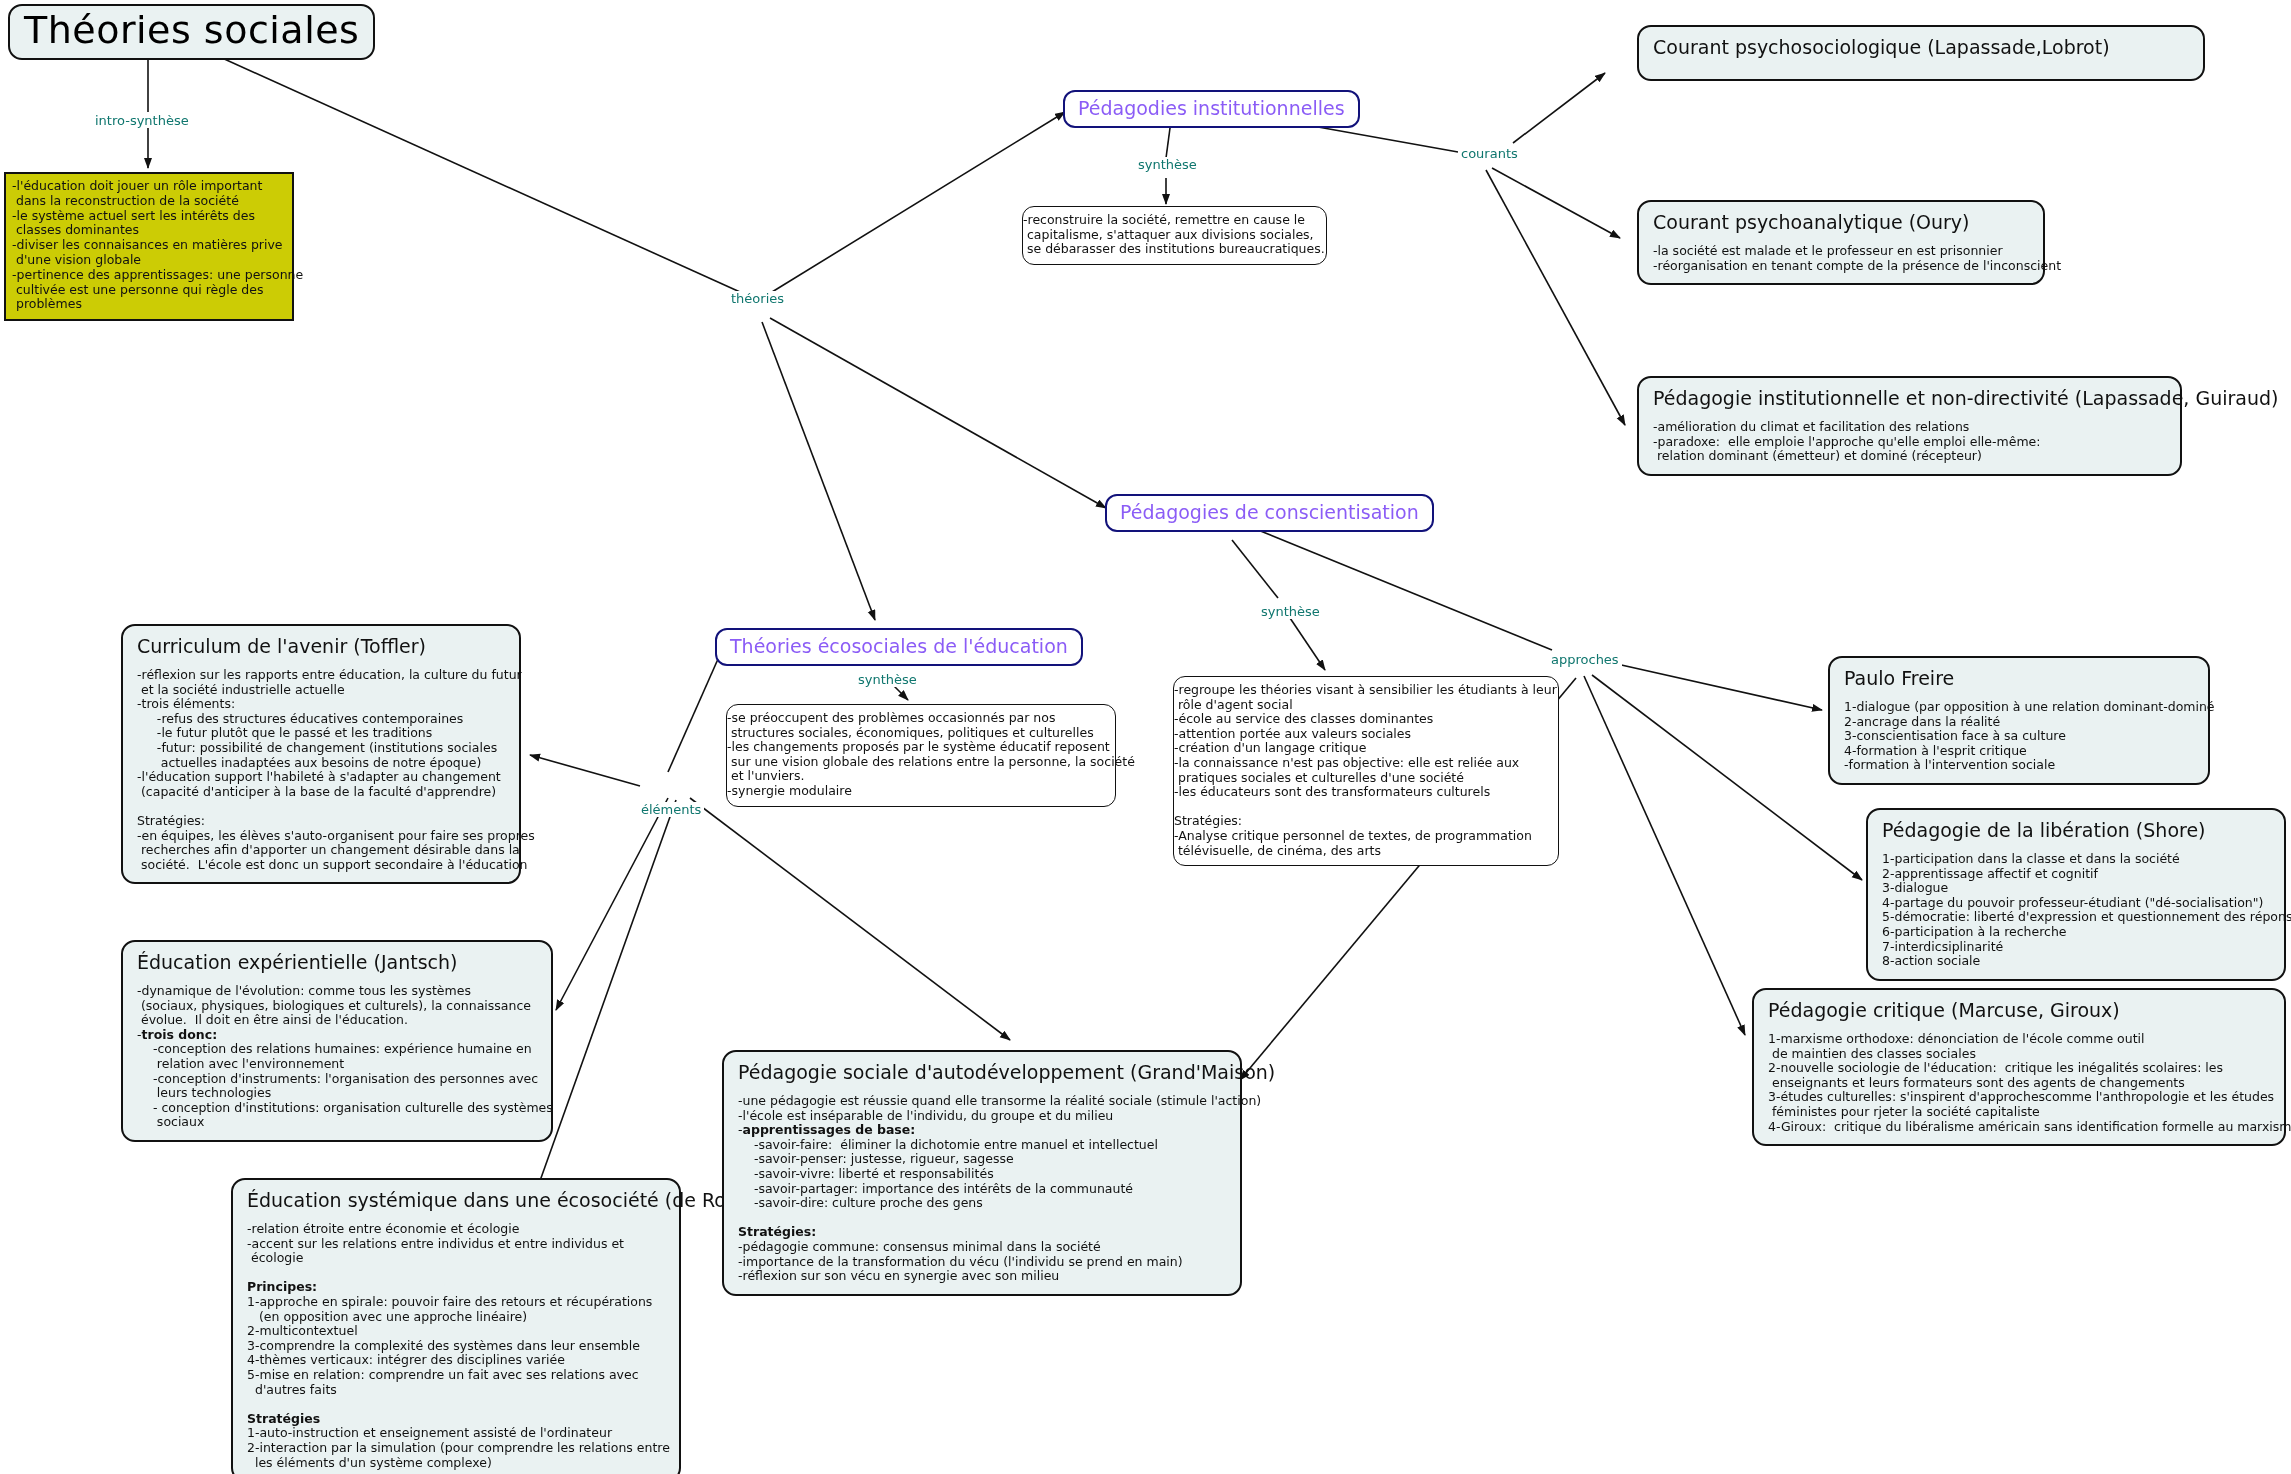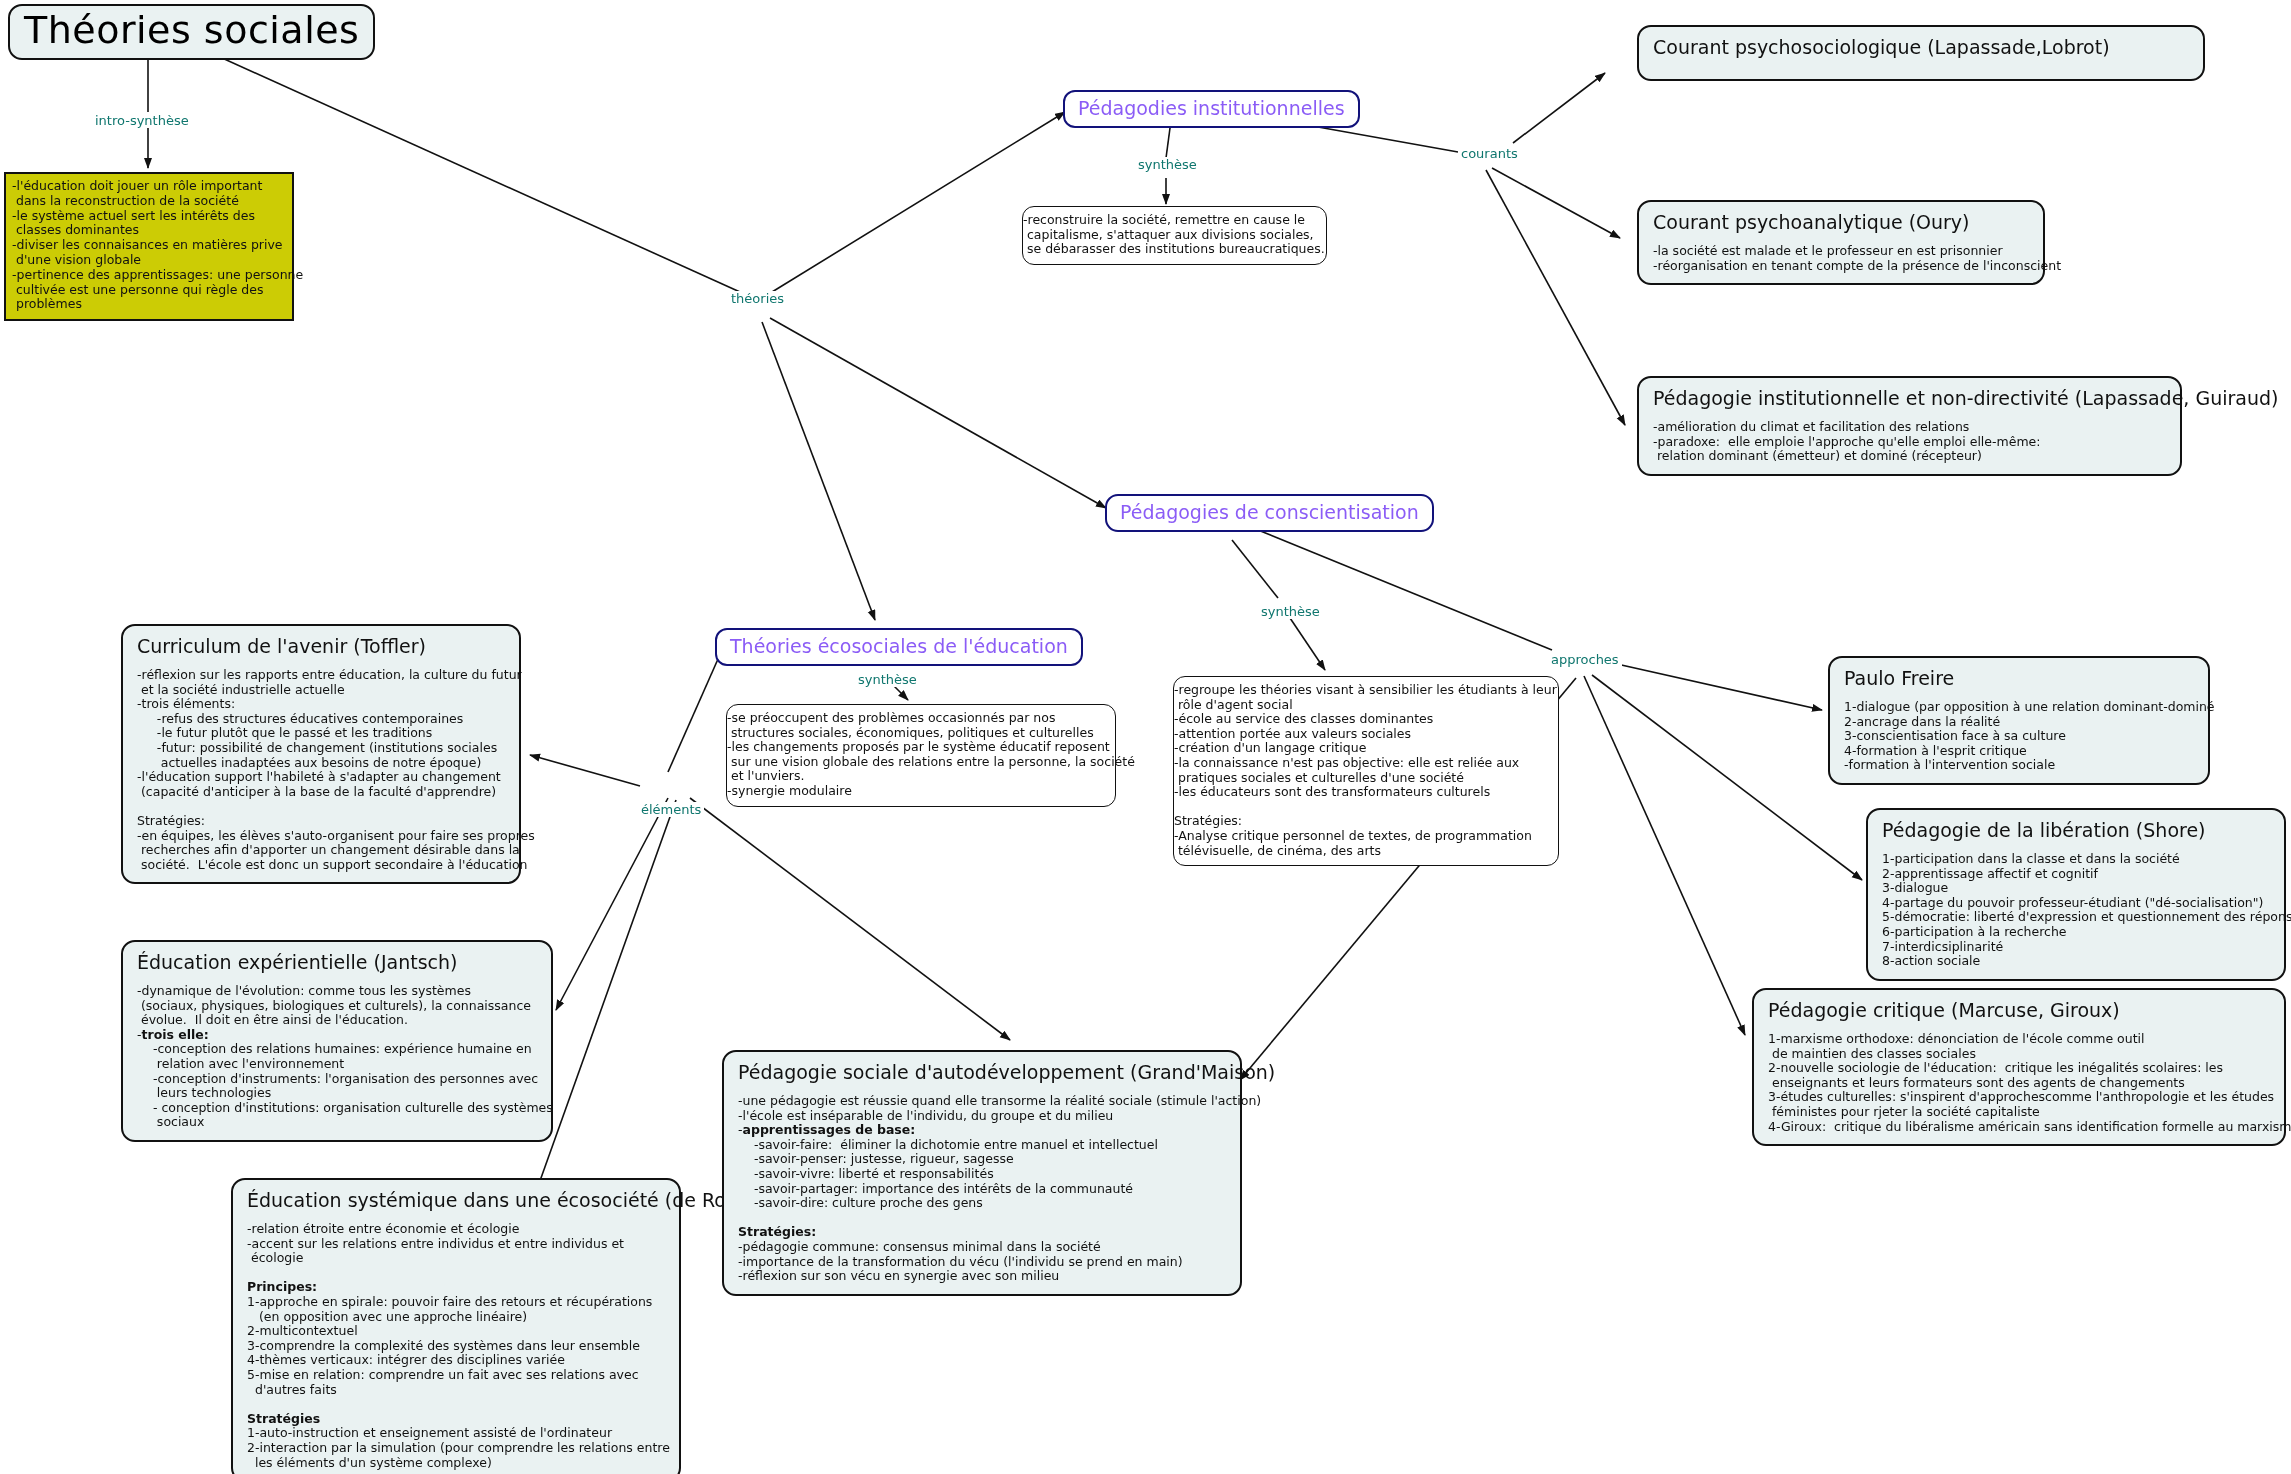--- a/index.html
+++ b/index.html
@@ -162,21 +162,21 @@
 -réorganisation en tenant compte de la présence de l'inconscient</div>
 </div>
 
 <div class="node info-box" style="left:1637px;top:376px;width:545px;">
   <div class="info-head">Pédagogie institutionnelle et non-directivité (Lapassade, Guiraud)</div>
   <div class="info-body">-amélioration du climat et facilitation des relations
 -paradoxe:  elle emploie l'approche qu'elle emploi elle-même:
  relation dominant (émetteur) et dominé (récepteur)</div>
 </div>
 
-<div class="node concept-node" style="left:1105px;top:494px;border-radius:13px;">
+<div class="node concept-node" style="left:1105px;top:494px;">
   <div class="concept-title">Pédagogies de conscientisation</div>
 </div>
 <div class="link-label" style="left:1258px;top:604px;">synthèse</div>
 <div class="node plain-box" style="left:1173px;top:676px;width:386px;">
   <div class="plain-body">-regroupe les théories visant à sensibilier les étudiants à leur
  rôle d'agent social
 -école au service des classes dominantes
 -attention portée aux valeurs sociales
 -création d'un langage critique
 -la connaissance n'est pas objective: elle est reliée aux
@@ -253,21 +253,21 @@
 -en équipes, les élèves s'auto-organisent pour faire ses propres
  recherches afin d'apporter un changement désirable dans la
  société.  L'école est donc un support secondaire à l'éducation</div>
 </div>
 
 <div class="node info-box" style="left:121px;top:940px;width:432px;">
   <div class="info-head">Éducation expérientielle (Jantsch)</div>
   <div class="info-body"><span>-dynamique de l'évolution: comme tous les systèmes
  (sociaux, physiques, biologiques et culturels), la connaissance
  évolue.  Il doit en être ainsi de l'éducation.
--</span><b>trois elle:</b><span>
+-</span><b>trois donc:</b><span>
     -conception des relations humaines: expérience humaine en
      relation avec l'environnement
     -conception d'instruments: l'organisation des personnes avec
      leurs technologies
     - conception d'institutions: organisation culturelle des systèmes
      sociaux</span></div>
 </div>
 
 <div class="node info-box" style="left:231px;top:1178px;width:450px;">
   <div class="info-head">Éducation systémique dans une écosociété (de Rosnay)</div>

